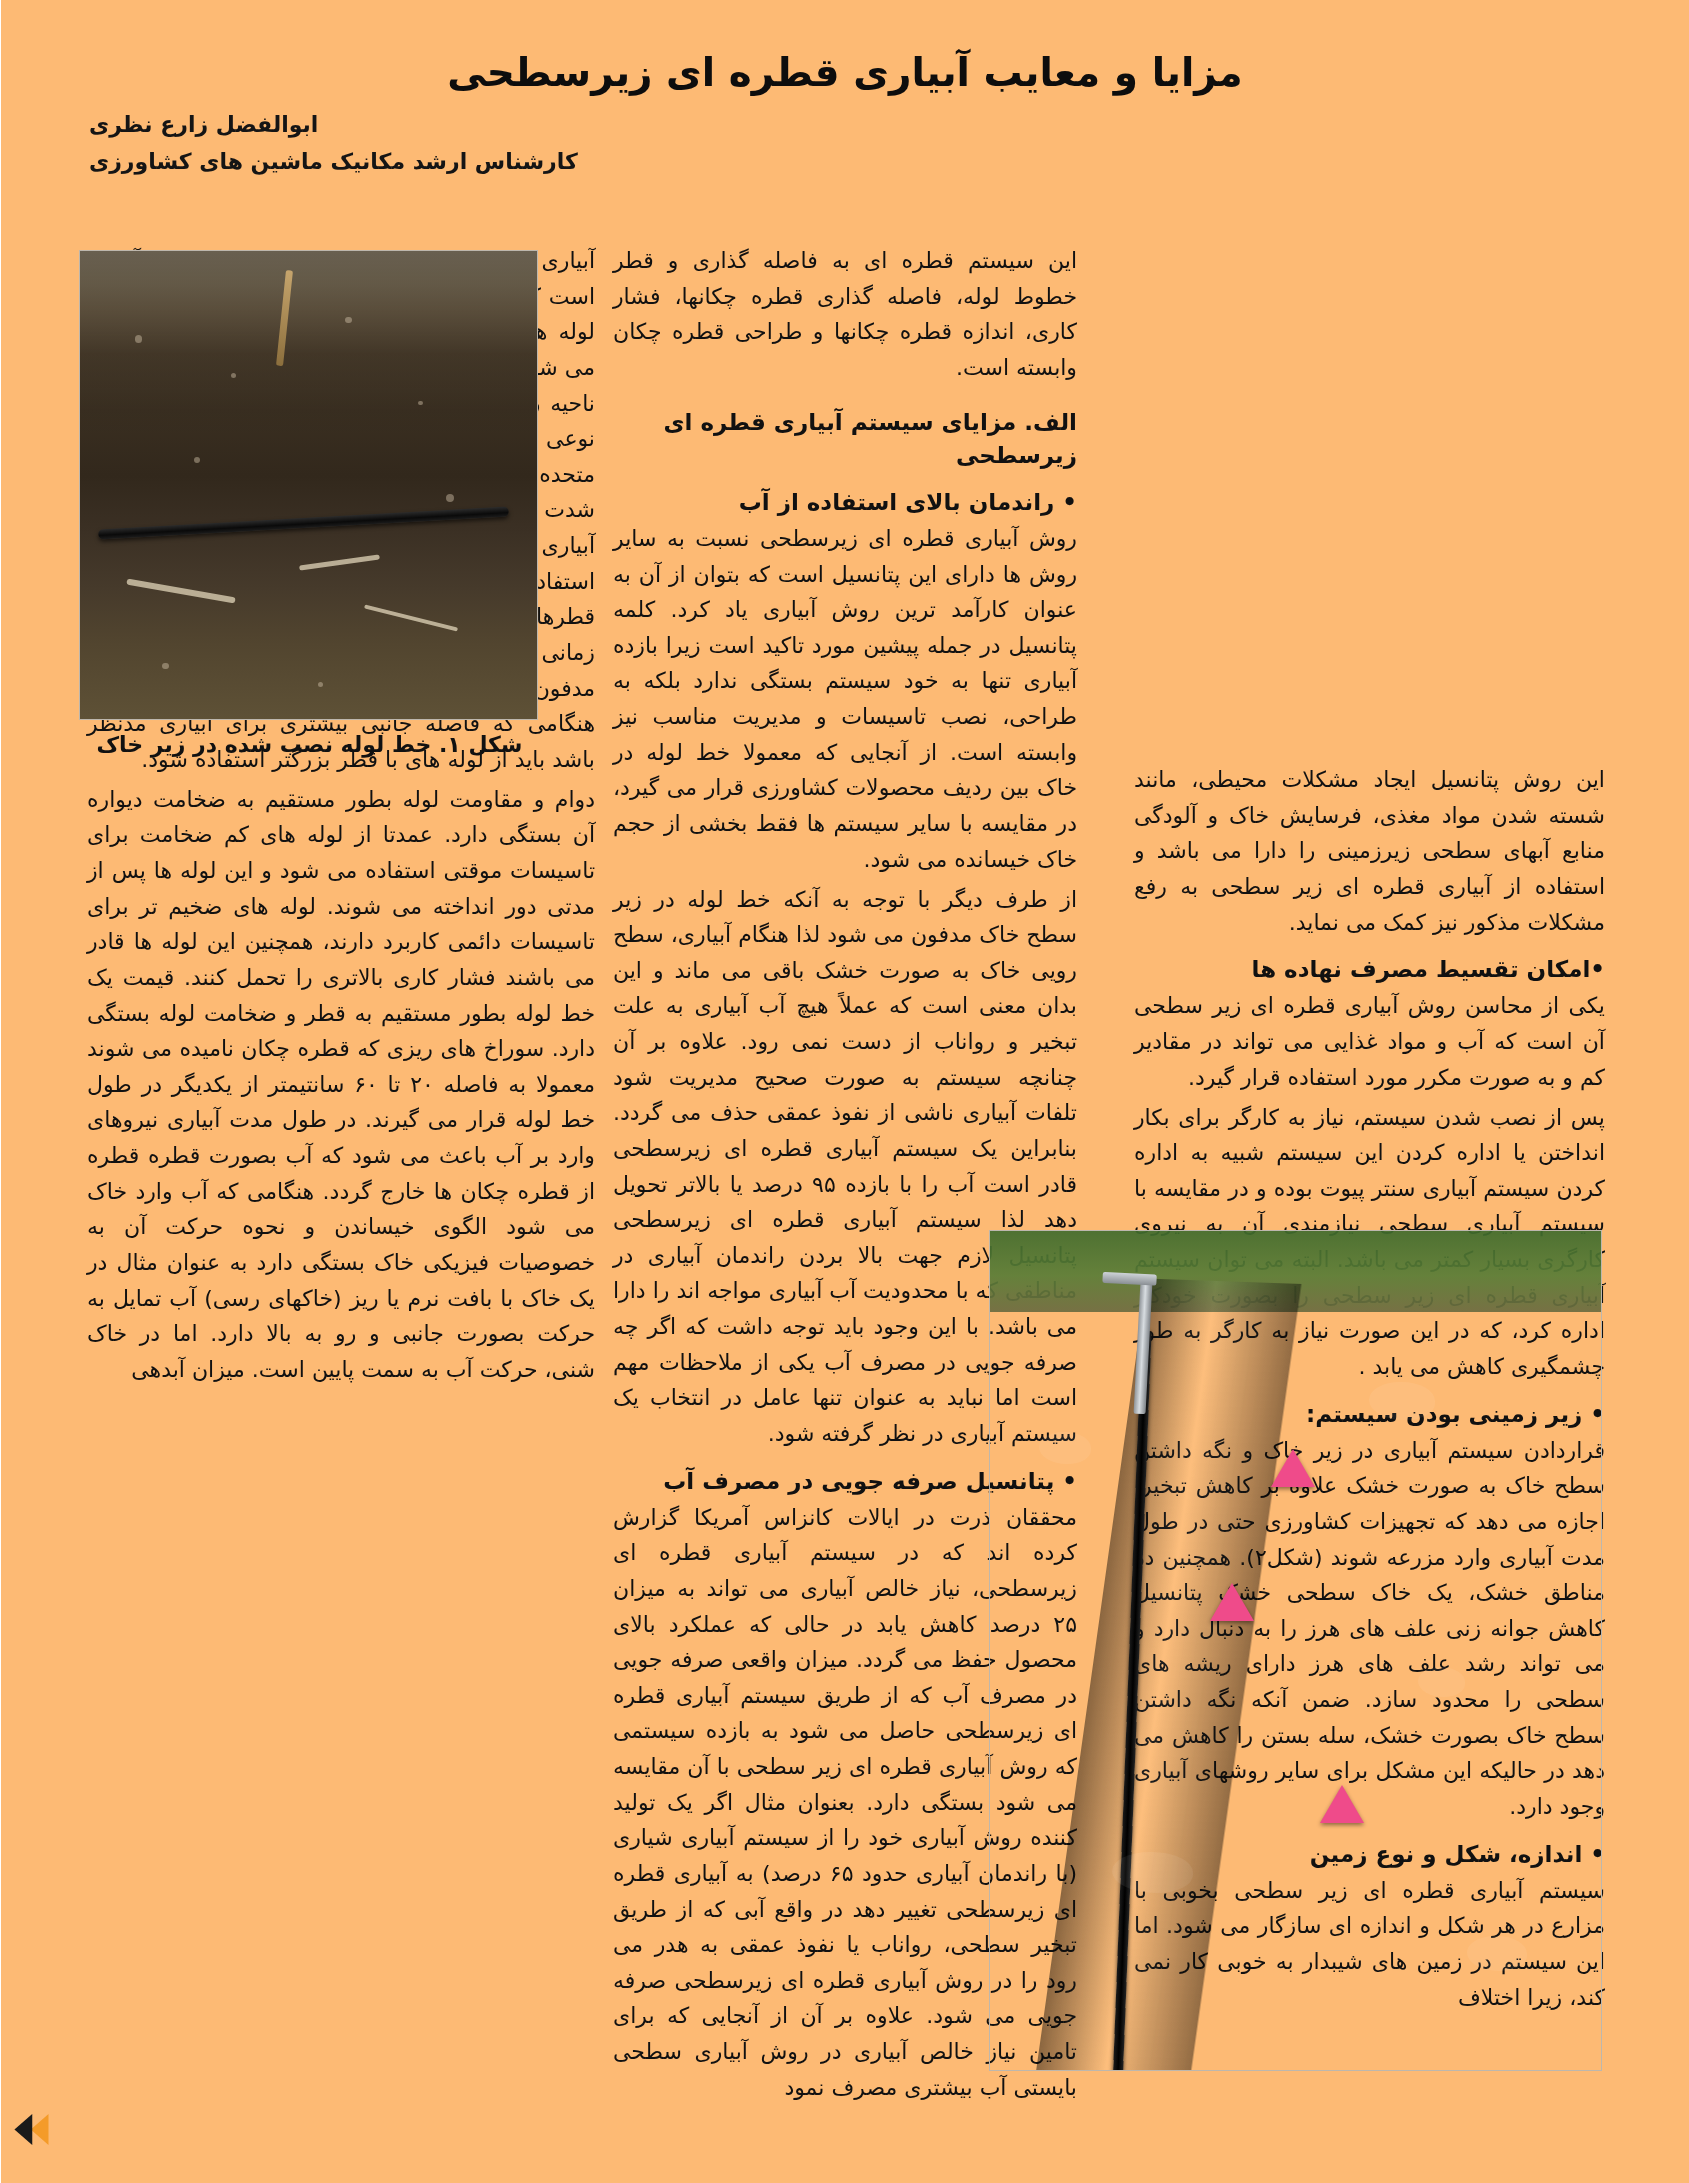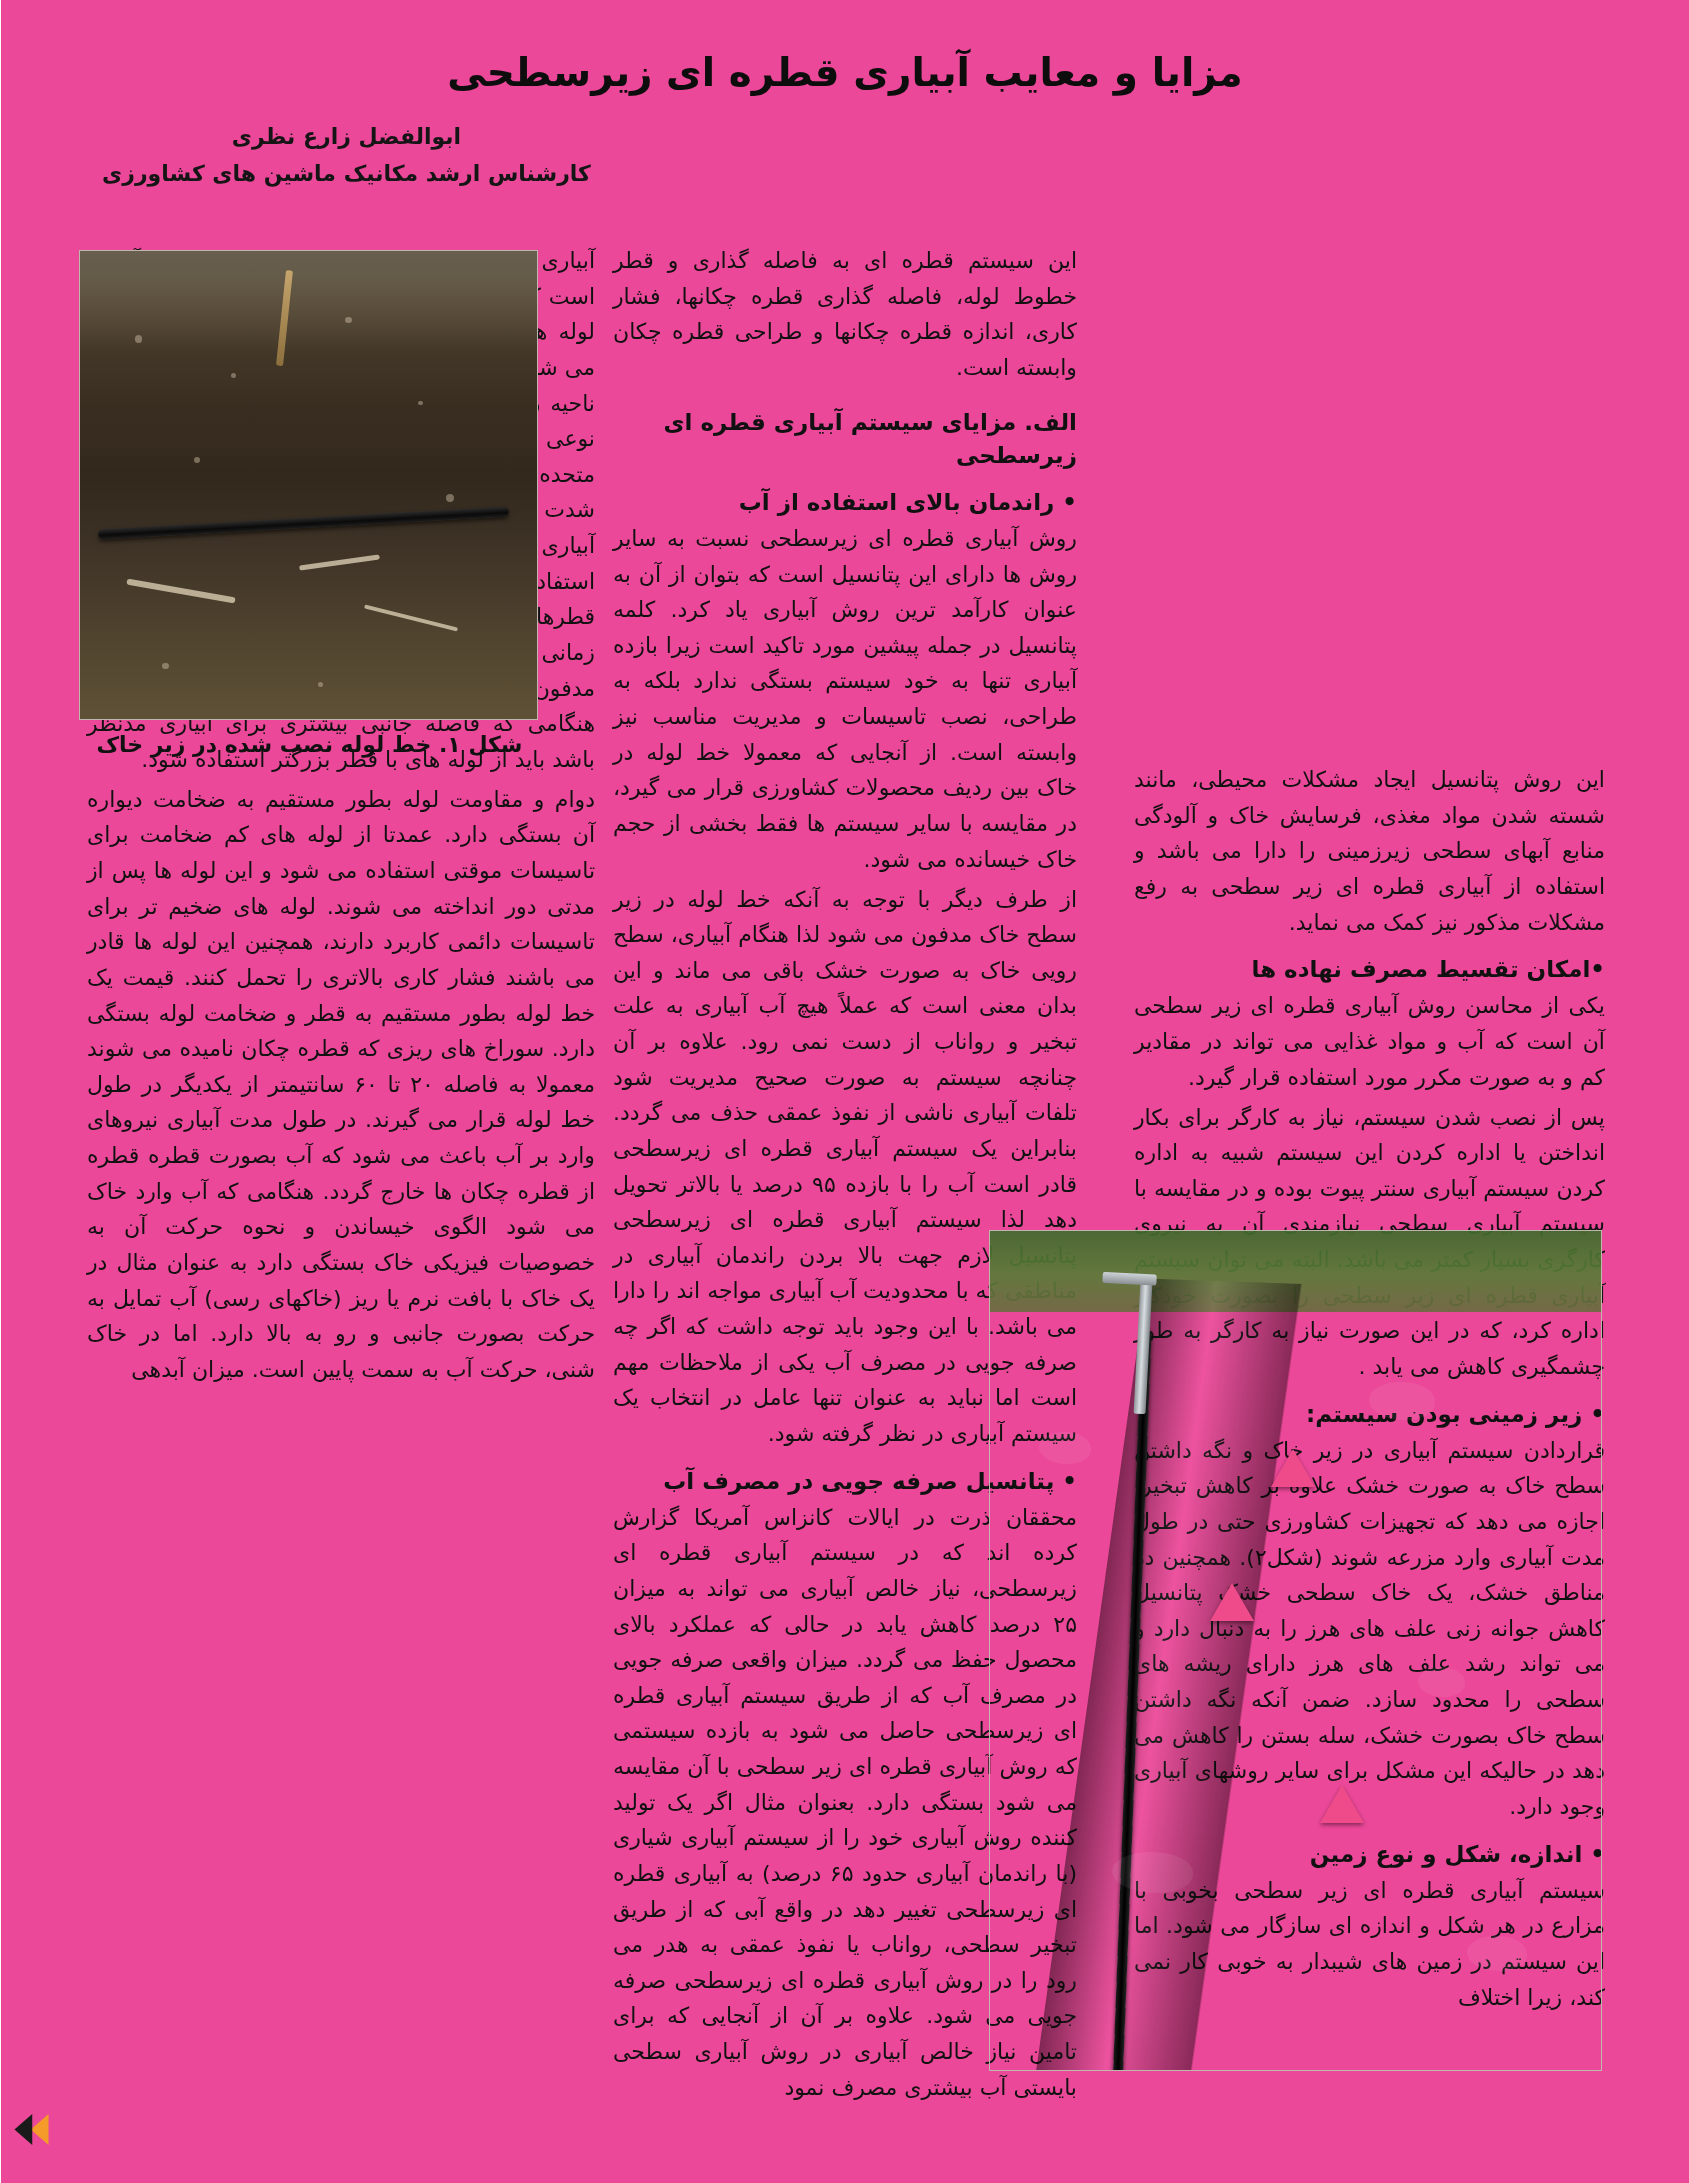--- a/index.html
+++ b/index.html
@@ -13,43 +13,43 @@
     height: 2183px;
     position: relative;
     font-family: "DejaVu Sans", "Liberation Sans", sans-serif;
     color: #111111;
     overflow: hidden;
   }
 
   .page {
     position: absolute;
     inset: 0;
-    background: #ec4899;
+    background: #fdba74;
   }
 
   
   .doc-title {
     position: absolute;
     top: 50px;
     left: 0;
     right: 0;
     text-align: center;
     font-size: 39px;
     font-weight: bold;
     letter-spacing: 0px;
     color: #0d0d0d;
     direction: rtl;
   }
 
   .byline {
     position: absolute;
-    top: 120px;
+    top: 108px;
     right: 1086px;
     width: 515px;
-    text-align: center;
+    text-align: left;
     direction: rtl;
     line-height: 1.55;
   }
   .byline .author {
     font-size: 22px;
     font-weight: bold;
     color: #151515;
   }
   .byline .affil {
     font-size: 22px;

